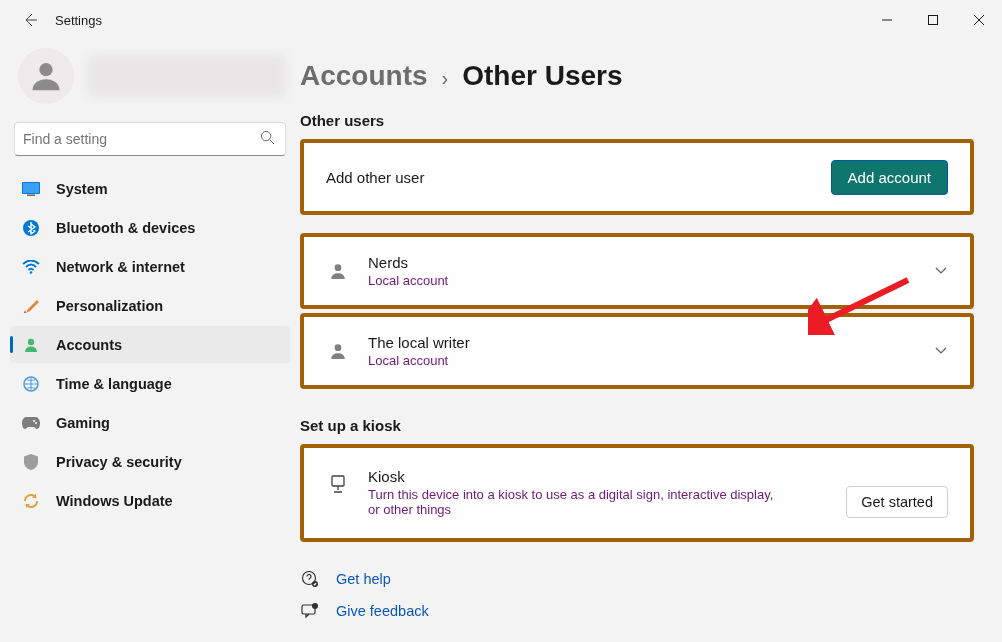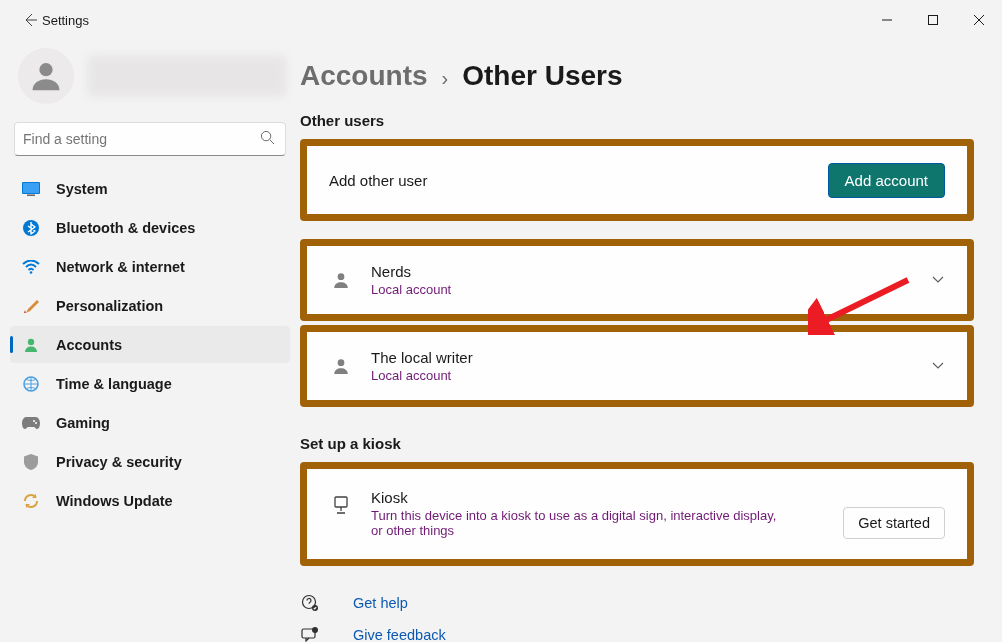--- a/index.html
+++ b/index.html
@@ -12,21 +12,21 @@
   color: #1a1a1a;
   font-size: 14px;
 }
 .titlebar {
   height: 40px;
   display: flex;
   align-items: center;
   padding-left: 18px;
 }
 .back-btn { width: 24px; height: 24px; display: flex; align-items: center; justify-content: center; cursor: pointer; }
-.title { margin-left: 0; font-size: 13px; }
+.title { margin-left: 13px; font-size: 13px; }
 .win-controls { margin-left: auto; display: flex; }
 .win-btn { width: 46px; height: 32px; display: flex; align-items: center; justify-content: center; cursor: pointer; }
 
 .layout { display: flex; height: calc(100% - 40px); }
 .sidebar { width: 300px; padding: 0 10px; }
 .profile { display: flex; align-items: center; padding: 8px 4px 18px 8px; gap: 14px; }
 .avatar {
   width: 56px; height: 56px; border-radius: 50%;
   background: #eceaea; display: flex; align-items: center; justify-content: center; color: #7b7b7b; flex-shrink: 0;
 }
@@ -59,21 +59,21 @@
 
 .main { flex: 1; padding: 20px 28px 0 0; overflow-y: auto; }
 .breadcrumb { display: flex; align-items: baseline; gap: 14px; margin-bottom: 20px; }
 .bc-parent { font-size: 28px; font-weight: 600; color: #6d6d6d; cursor: pointer; }
 .bc-sep { font-size: 20px; color: #6d6d6d; }
 .bc-current { font-size: 28px; font-weight: 600; }
 
 .section-title { font-size: 15px; font-weight: 600; margin-bottom: 10px; }
 
 .card {
-  background: #fefefe; border: 7px solid #a16207; border-radius: 4px;
+  background: #fefefe; border: 4px solid #a16207; border-radius: 4px;
   margin-bottom: 4px;
 }
 .card-row {
   display: flex; align-items: center; padding: 16px 22px; gap: 18px;
   min-height: 68px;
 }
 .card-icon { width: 24px; display: flex; align-items: center; justify-content: center; color: #6d6d6d; flex-shrink: 0; }
 .card-body { flex: 1; }
 .card-title { font-size: 15px; color: #1a1a1a; }
 .card-sub { font-size: 13px; color: #701a75; margin-top: 2px; }
@@ -83,21 +83,21 @@
   background: #0f766e; color: #fff; border: 1px solid #0058a3; border-radius: 4px;
   padding: 8px 16px; font-size: 15px; cursor: pointer; font-family: inherit;
 }
 .secondary-btn {
   background: #fefefe; color: #1a1a1a; border: 1px solid #d0d0d0; border-radius: 4px;
   padding: 7px 14px; font-size: 14.5px; cursor: pointer; font-family: inherit;
 }
 
 .section-gap { margin-top: 28px; }
 .links { margin-top: 28px; display: flex; flex-direction: column; gap: 14px; }
-.link-row { display: flex; align-items: center; gap: 33px; }
+.link-row { display: flex; align-items: center; gap: 16px; }
 .link-icon { width: 20px; display:flex; align-items:center; justify-content:center; }
 .link-text { color: #0b59b2; font-size: 14.5px; cursor: pointer; }
 
 .arrow-annotation {
   position: absolute;
   pointer-events: none;
 }
 
 .content-wrap { position: relative; }
 </style>

